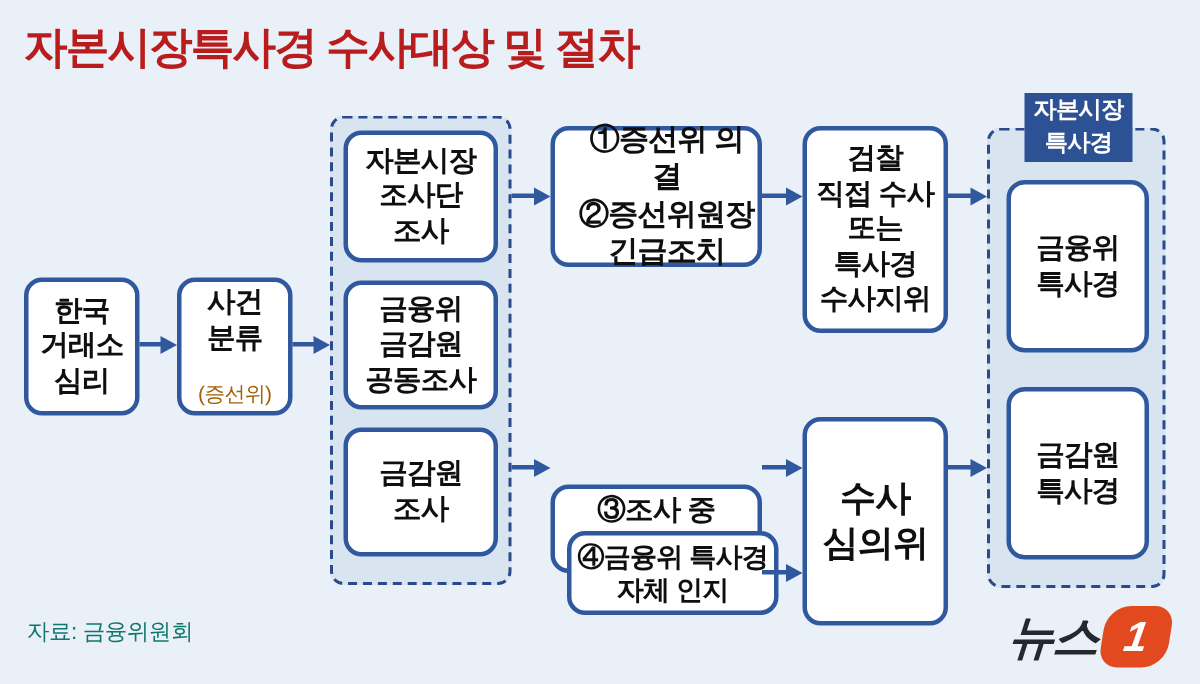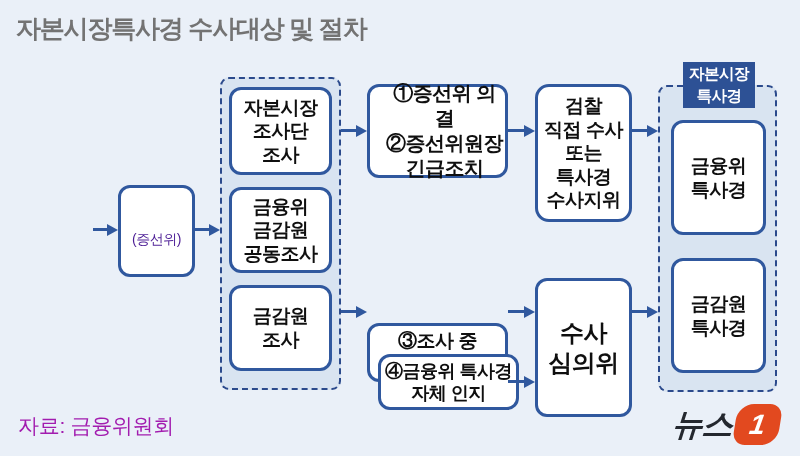--- a/index.html
+++ b/index.html
@@ -3,45 +3,45 @@
 <meta charset="utf-8">
 <style>
   html,body { margin:0; padding:0; }
   .stage {
     position:relative; width:800px; height:456px;
     background:#eaf0f8; overflow:hidden;
     font-family:"Liberation Sans", sans-serif;
   }
   .title {
     position:absolute; left:16px; top:12px;
-    font-size:25px; font-weight:800; color:#737373; letter-spacing:-1.2px;
+    font-size:29px; font-weight:800; color:#b91c1c; letter-spacing:-1.2px;
     white-space:pre-line;
   }
   .box {
     position:absolute; background:#ffffff;
     border:3px solid #30589e; border-radius:12px;
     display:flex; flex-direction:column; align-items:center; justify-content:center;
     text-align:center; font-weight:700; font-size:19px; line-height:1.24;
     color:#0f0f0f; white-space:pre-line; box-sizing:border-box;
     letter-spacing:-0.5px;
   }
   #box-exchange       { left:16px;  top:185px; width:77px;  height:92px; }
   #box-classification { left:118px; top:185px; width:77px;  height:92px; }
-  #box-classification .sub { font-size:14px; font-weight:500; color:#4c1d95; margin-top:17px; }
+  #box-classification .sub { font-size:14px; font-weight:500; color:#a16207; margin-top:17px; }
   .dashed-container {
     position:absolute; background:#d9e4f1;
     border:2px dashed #2b4a8c; border-radius:9px; box-sizing:border-box;
   }
   #group-mid   { left:220px; top:77px; width:121px; height:313px; }
   #group-right { left:658px; top:85px; width:119px; height:307px; }
   #box-invest1 { left:7px;  top:8px;   width:103px; height:88px; }
   #box-invest2 { left:7px;  top:108px; width:103px; height:86px; }
   #box-invest3 { left:7px;  top:206px; width:103px; height:86px; }
   #box-decision     { left:367px; top:84px;  width:141px; height:94px;  font-size:20px;padding-left:14px; }
-  #box-prosecution  { left:535px; top:84px;  width:97px;  height:138px;border-radius:14px; }
+  #box-prosecution  { left:535px; top:84px;  width:97px;  height:138px; }
   #box-case3        { left:367px; top:283px; width:141px; height:59px;margin-top:40px; }
   #box-case4        { left:378px; top:354px; width:141px; height:56px; font-size:18px; }
   #box-deliberation { left:535px; top:278px; width:97px;  height:139px; font-size:24px; }
   #box-fsc { left:11px; top:33px;  width:95px; height:115px; }
   #box-fss { left:11px; top:171px; width:95px; height:115px; }
   .badge {
     position:absolute; left:683px; top:62px; width:72px; height:46px;
     background:#2d5195; color:#ffffff; z-index:3;
     display:flex; align-items:center; justify-content:center; text-align:center;
     font-size:15.5px; font-weight:700; line-height:1.4; white-space:pre-line;
@@ -57,42 +57,49 @@
   #a2 { left:195px; top:228px; width:15px; }
   #a3 { left:341px; top:129px; width:16px; }
   #a4 { left:508px; top:129px; width:17px; }
   #a5 { left:632px; top:129px; width:16px; }
   #a6 { left:341px; top:310px; width:16px; }
   #a7 { left:508px; top:310px; width:17px; }
   #a8 { left:632px; top:310px; width:16px; }
   #a9 { left:508px; top:380px; width:17px; }
   .source {
     position:absolute; left:18px; top:412px;
-    font-size:21px; color:#a21caf; letter-spacing:-0.3px;
+    font-size:15px; color:#0f766e; letter-spacing:-0.3px;
   }
   .logo { position:absolute; left:672px; top:404px; display:flex; align-items:center; }
   .logo-text {
     font-size:31px; font-weight:800; font-style:italic; color:#24282f;
     letter-spacing:-1px; transform:skewX(-4deg); line-height:1;
   }
   .logo-one {
     width:45px; height:41px; margin-left:3px; background:#e2491f;
     border-radius:16px 13px 16px 13px; transform:skewX(-9deg);
     color:#ffffff; font-size:28px; font-weight:800; font-style:italic;
     display:flex; align-items:center; justify-content:center; line-height:1;
   }
 </style>
 </head>
 <body>
 
 <div class="stage">
 
   <div class="title">자본시장특사경 수사대상 및 절차</div>
 
+  <div class="box" id="box-exchange">
+    <span>한국
+거래소
+심리</span>
+  </div>
   <div class="box" id="box-classification">
+    <span>사건
+분류</span>
     <span class="sub">(증선위)</span>
   </div>
 
   <div class="dashed-container" id="group-mid">
     <div class="box" id="box-invest1">
       <span>자본시장
 조사단
 조사</span>
     </div>
     <div class="box" id="box-invest2">

